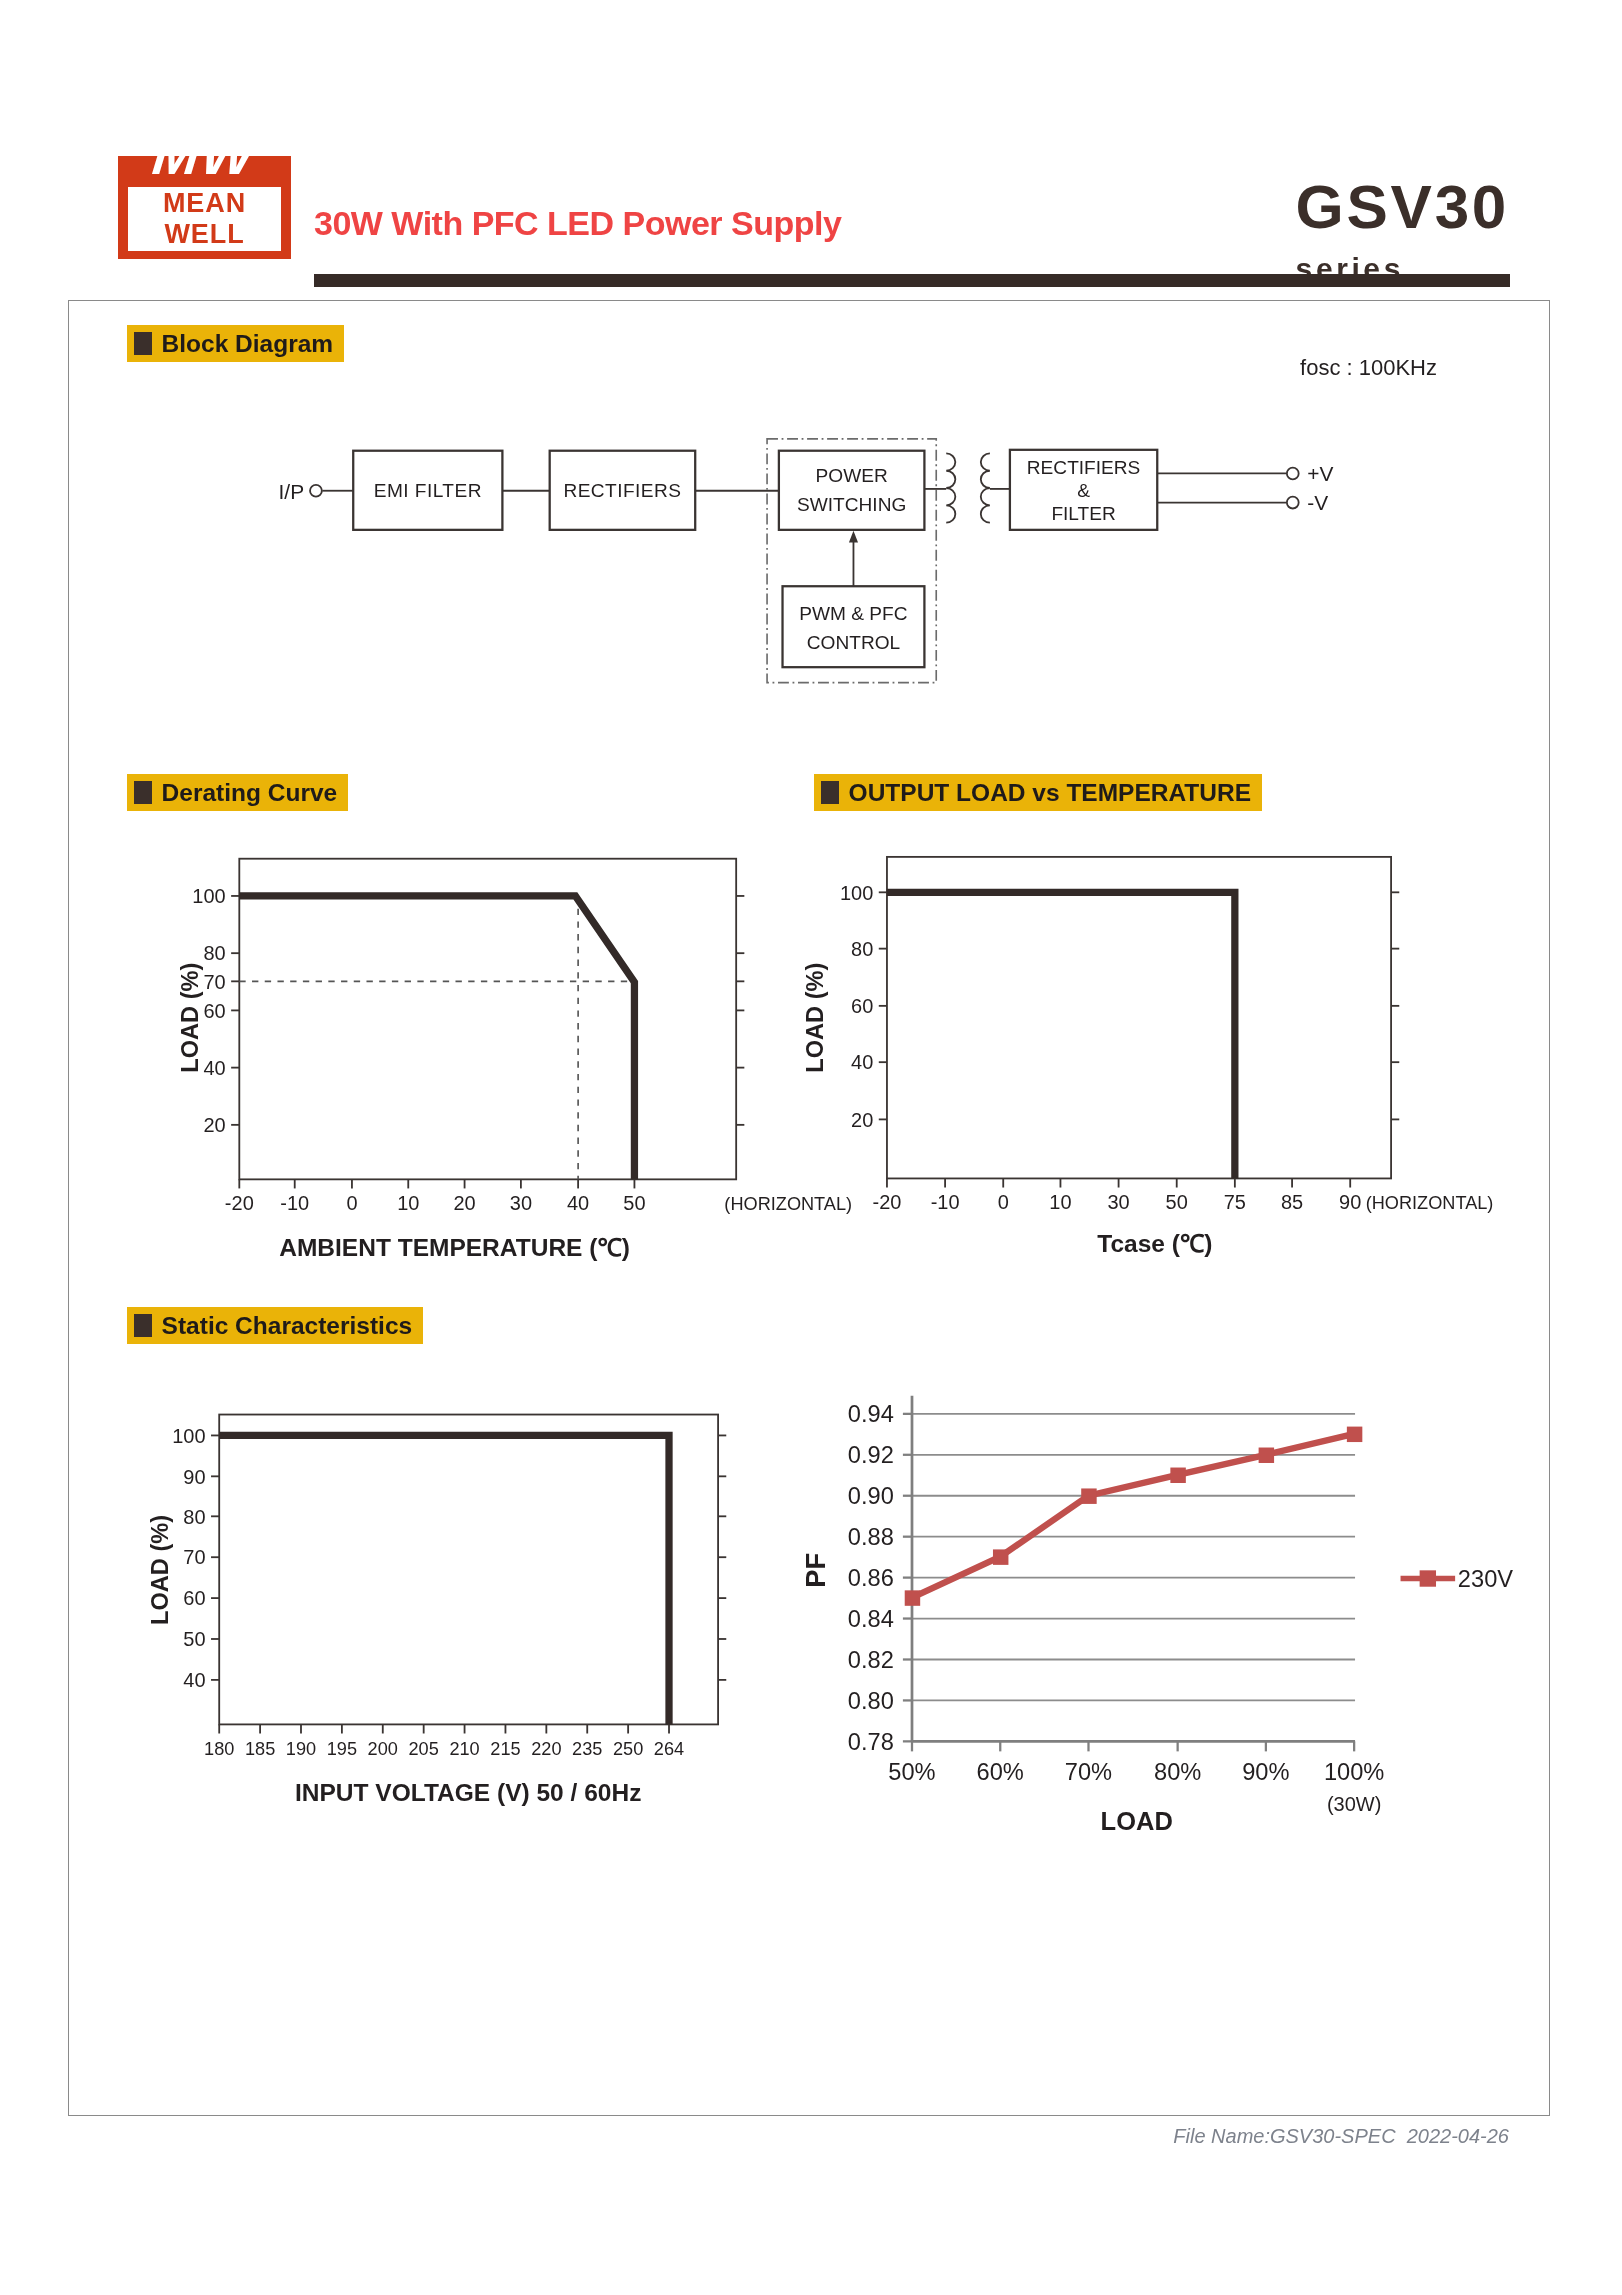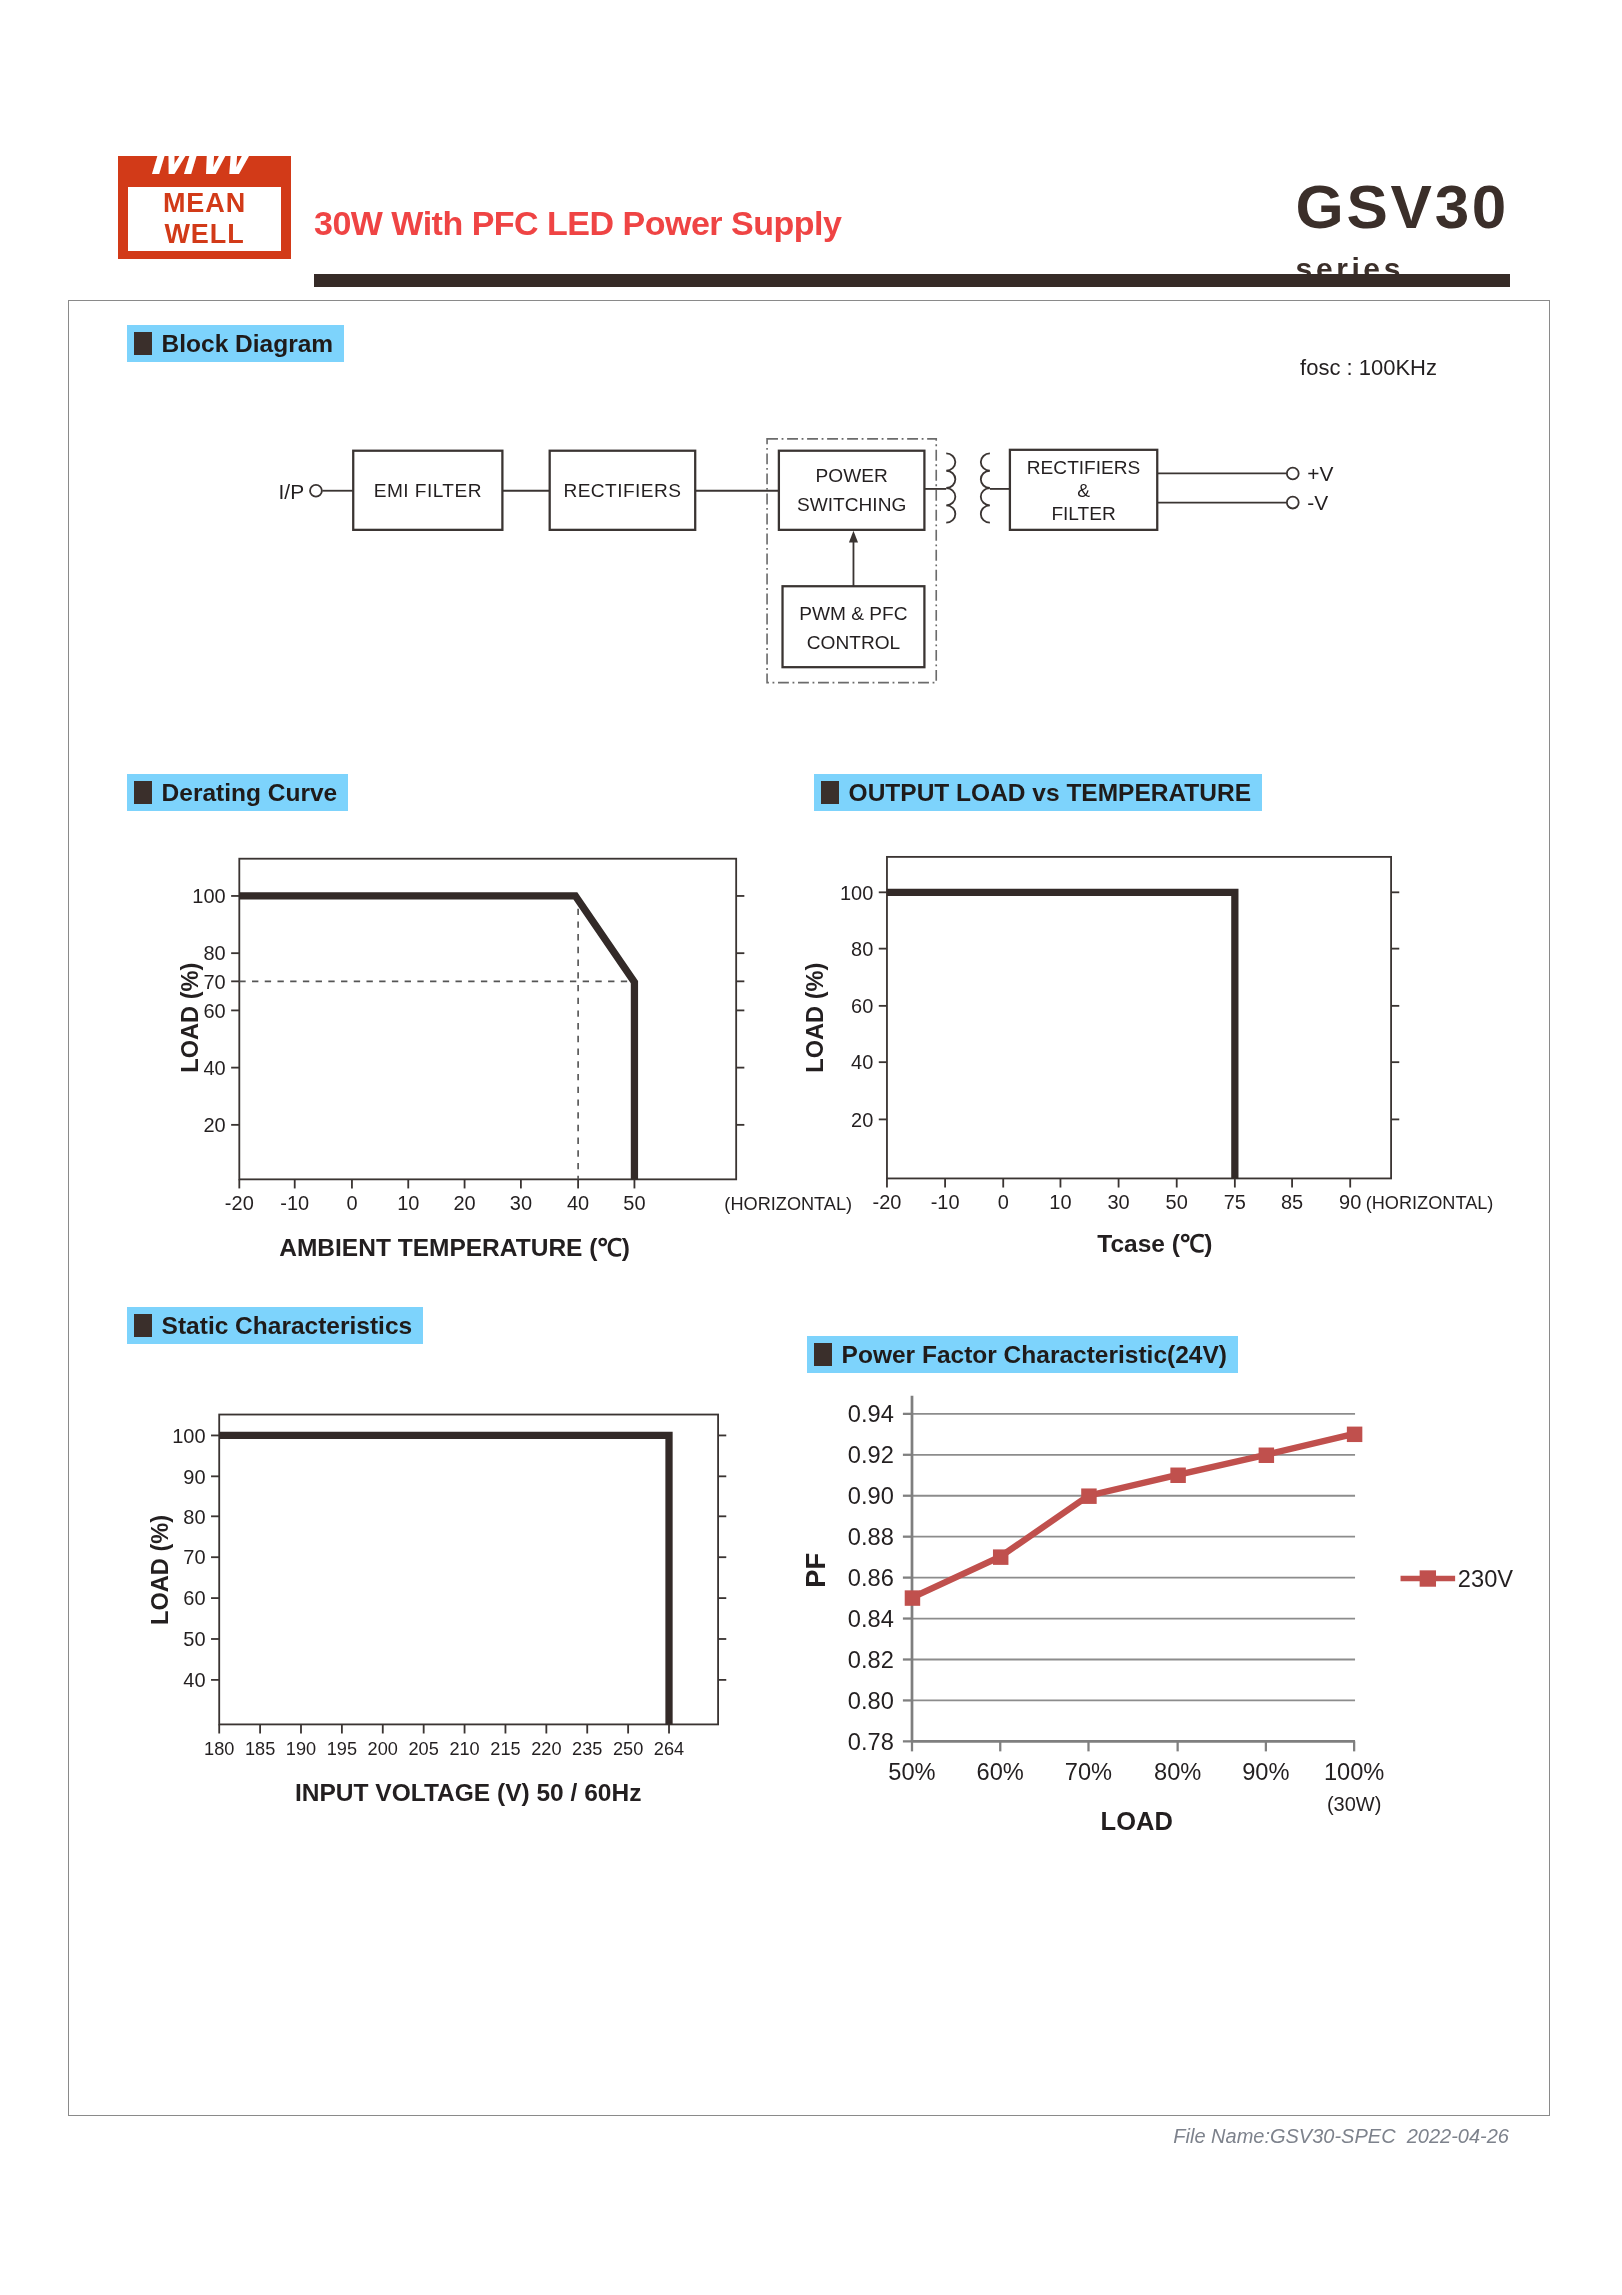--- a/index.html
+++ b/index.html
@@ -13,21 +13,21 @@
            transform:skewX(-6deg);letter-spacing:1.8px;}
   .logo-strip{background:#fff;color:#d23a18;font-weight:bold;font-size:27px;letter-spacing:0.9px;
               width:153px;text-align:center;margin-bottom:8.2px;padding:0.9px 0;}
   .doc-title{left:314px;top:204px;font-size:34px;font-weight:bold;letter-spacing:-0.5px;color:#ef4444;}
   .series-wrap{right:114px;top:175px;display:flex;align-items:baseline;gap:12.7px;color:#3b2f2a;flex-direction:column;}
   .series-name{font-size:62px;font-weight:bold;letter-spacing:2.7px;line-height:64px;}
   .series-suffix{font-size:30px;font-weight:bold;letter-spacing:3.6px;}
   .title-bar{left:314px;top:274px;width:1196px;height:12.7px;background:#362b27;}
   .content-box{left:68px;top:300px;width:1480px;height:1814px;border:1.8px solid #8a8a8a;}
   
-  .sec{display:inline-flex;align-items:center;gap:10px;background:#7dd3fc;padding:4.5px 11px 4.5px 7.3px;}
+  .sec{display:inline-flex;align-items:center;gap:10px;background:#eab308;padding:4.5px 11px 4.5px 7.3px;}
   .sec-bullet{width:17.3px;height:23px;background:#3a2f2b;}
   .sec-title{font-size:24.5px;font-weight:bold;color:#1f1b1a;white-space:nowrap;}
   .fosc{left:1255px;top:355px;width:182px;text-align:right;font-size:22px;}
   .footer{right:114px;top:2125px;font-size:20px;font-style:italic;color:#7d828c;white-space:pre;}
   svg{position:absolute;font-family:"Liberation Sans", sans-serif;}
   svg text{fill:#231f20;}
 </style>
 </head>
 <body>
 
@@ -56,24 +56,20 @@
     <span class="sec-bullet"></span>
     <span class="sec-title">Derating Curve</span>
   </div>
   <div class="abs sec" style="left:807px;top:774px;margin-left:7px;">
     <span class="sec-bullet"></span>
     <span class="sec-title">OUTPUT LOAD vs TEMPERATURE</span>
   </div>
   <div class="abs sec" style="left:127px;top:1307px;align-items:center;">
     <span class="sec-bullet"></span>
     <span class="sec-title">Static Characteristics</span>
-  </div>
-  <div class="abs sec" style="left:807px;top:1336px;">
-    <span class="sec-bullet"></span>
-    <span class="sec-title">Power Factor Characteristic(24V)</span>
   </div>
 
   <svg style="left:255px;top:427px;" width="1146" height="273" viewBox="280 470 1260 300">
 
     <text x="334" y="549" text-anchor="end" font-size="23">I/P</text>
     <circle cx="347" cy="540" r="6.5" fill="none" stroke="#3a3432" stroke-width="2"></circle>
     <line x1="354" y1="540" x2="388" y2="540" stroke="#3a3432" stroke-width="2"></line>
 
     <rect x="388" y="496" width="164" height="87" fill="#fff" stroke="#3a3432" stroke-width="2.5"></rect>
     <text x="470" y="547" text-anchor="middle" font-size="21" letter-spacing="0.5">EMI FILTER</text>

